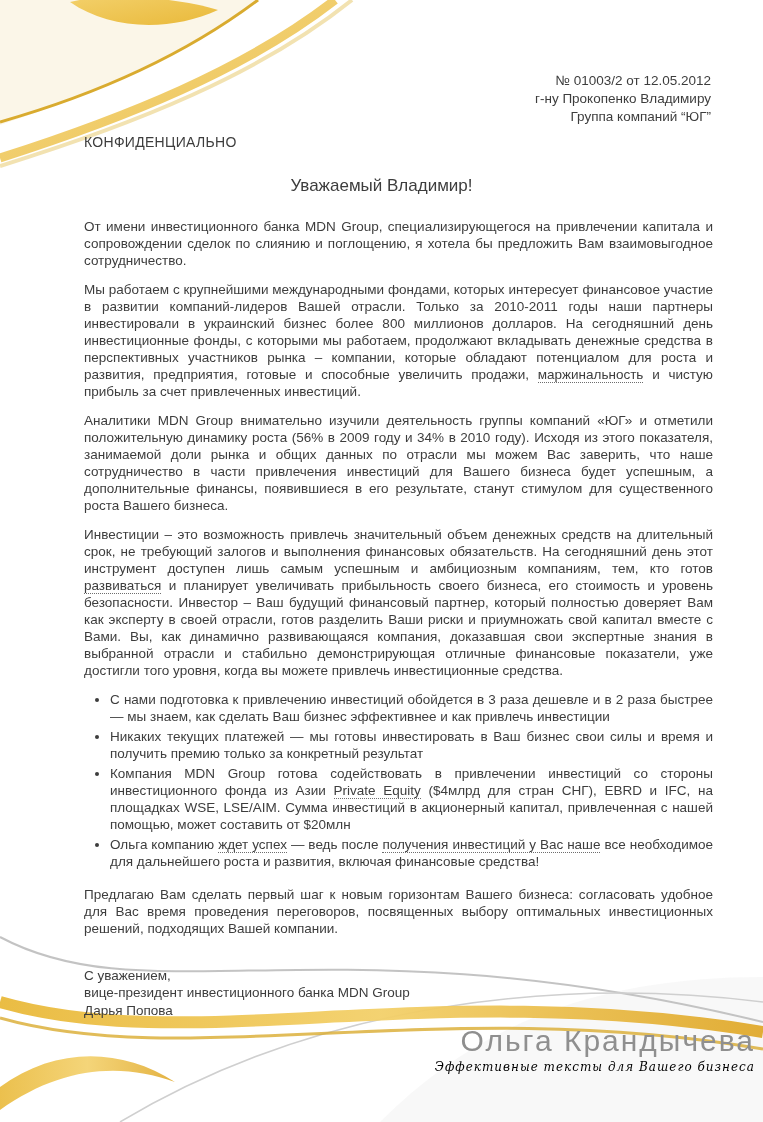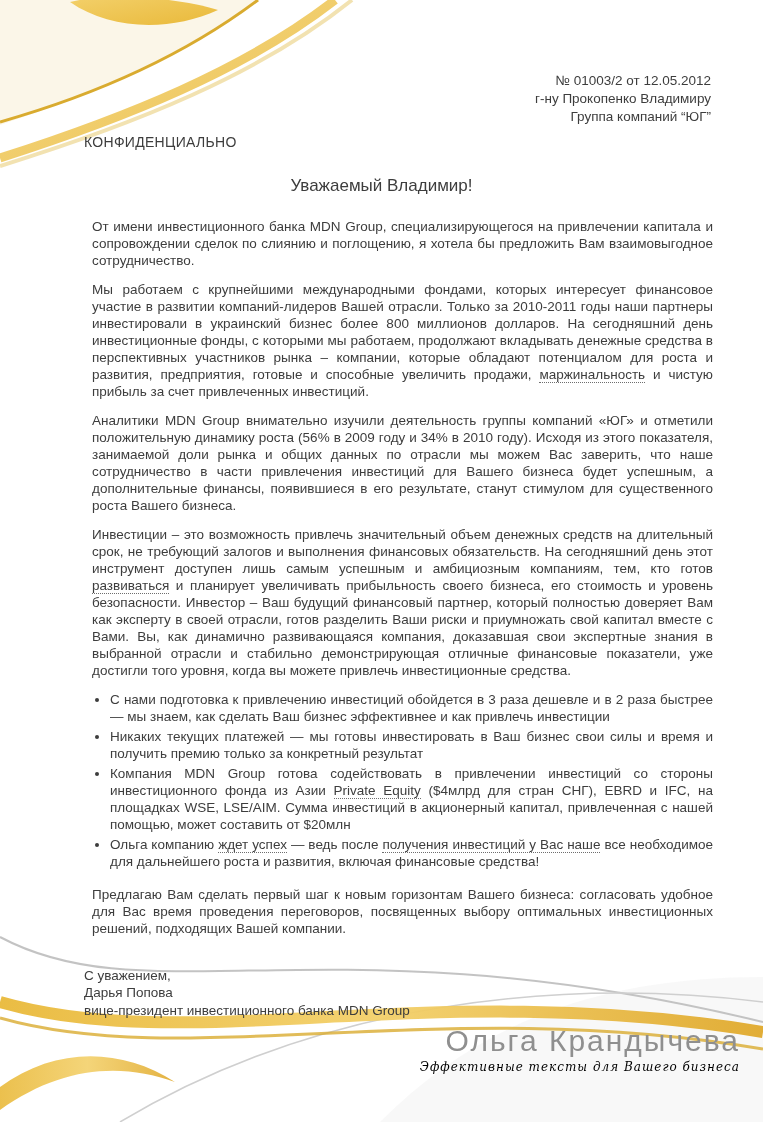--- a/index.html
+++ b/index.html
@@ -8,26 +8,26 @@
     font-family:"Liberation Sans",sans-serif;color:var(--text,#3d3d3d);
   }
   .deco{position:absolute;z-index:0;pointer-events:none;}
   .deco-top{top:0;left:0;}
   .deco-bottom{bottom:0;left:0;}
   .content{position:relative;z-index:2;}
   .header-block{padding:72px 52px 0 0;text-align:right;font-size:13.5px;line-height:1.35;}
   .confidential{margin:7px 0 0 84px;font-size:14px;letter-spacing:.3px;}
   .salutation{margin-top:26px;text-align:center;font-size:17px;}
   #letter-body{margin:22px 50px 0 84px;font-size:13.5px;line-height:1.26;text-align:justify;}
-  .para{margin:0 0 12px 8px;}
+  .para{margin:0 0 12px 0;}
   .bullets{list-style:disc;margin:2px 0 16px 0;padding-left:26px;}
   .bullets li{margin-bottom:3px;}
   .u{border-bottom:1px dotted #6e6e6e;}
   .signoff{margin:30px 50px 0 84px;font-size:13.5px;line-height:1.32;}
-  .watermark{position:absolute;right:23px;bottom:48px;z-index:1;text-align:right;}
+  .watermark{position:absolute;right:8px;bottom:48px;z-index:1;text-align:right;}
   .watermark-name{font-size:30px;letter-spacing:2px;color:var(--watermark-text,#8f8f8f);font-weight:400;}
   .watermark-tagline{font-family:"DejaVu Serif",serif;font-style:italic;font-size:12px;letter-spacing:1px;color:#000000;margin-top:2px;margin-left:36px;}
 </style>
 </head>
 <body>
 
 <div class="page">
 
   <svg class="deco deco-top" width="430" height="170" viewBox="0 0 430 170" aria-hidden="true">
     <defs>
@@ -86,18 +86,18 @@
           <li><span>С нами подготовка к привлечению инвестиций обойдется в 3 раза дешевле и в 2 раза быстрее — мы знаем, как сделать Ваш бизнес эффективнее и как привлечь инвестиции</span></li>
           <li><span>Никаких текущих платежей — мы готовы инвестировать в Ваш бизнес свои силы и время и получить премию только за конкретный результат</span></li>
           <li><span>Компания MDN Group готова содействовать в привлечении инвестиций со стороны инвестиционного фонда из Азии </span><span class="u">Private Equity</span><span> ($4млрд для стран СНГ), EBRD и IFC, на площадках WSE, LSE/AIM. Сумма инвестиций в акционерный капитал, привлеченная с нашей помощью, может составить от $20млн</span></li>
           <li><span>Ольга компанию </span><span class="u">ждет успех</span><span> — ведь после </span><span class="u">получения инвестиций у Вас наше</span><span> все необходимое для дальнейшего роста и развития, включая финансовые средства!</span></li>
         </ul>
         <p class="para"><span>Предлагаю Вам сделать первый шаг к новым горизонтам Вашего бизнеса: согласовать удобное для Вас время проведения переговоров, посвященных выбору оптимальных инвестиционных решений, подходящих Вашей компании.</span></p>
       </div>
 
     <div class="signoff">
       <div>С уважением,</div>
+      <div>вице-президент инвестиционного банка MDN Group</div>
       <div>Дарья Попова</div>
-      <div>вице-президент инвестиционного банка MDN Group</div>
     </div>
 
   </div>
 </div>
 
 </body></html>

